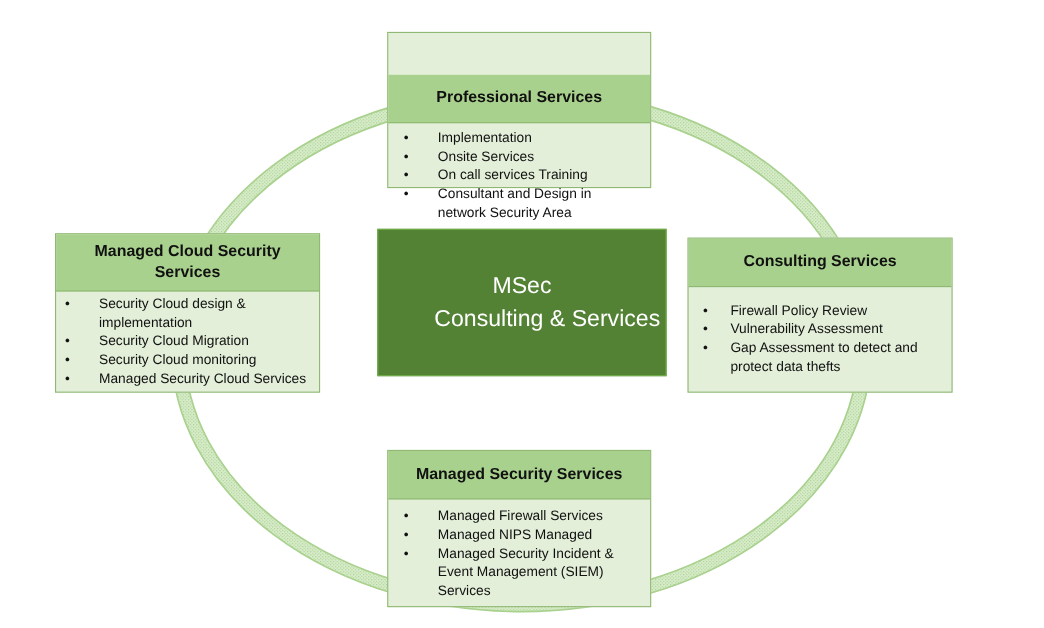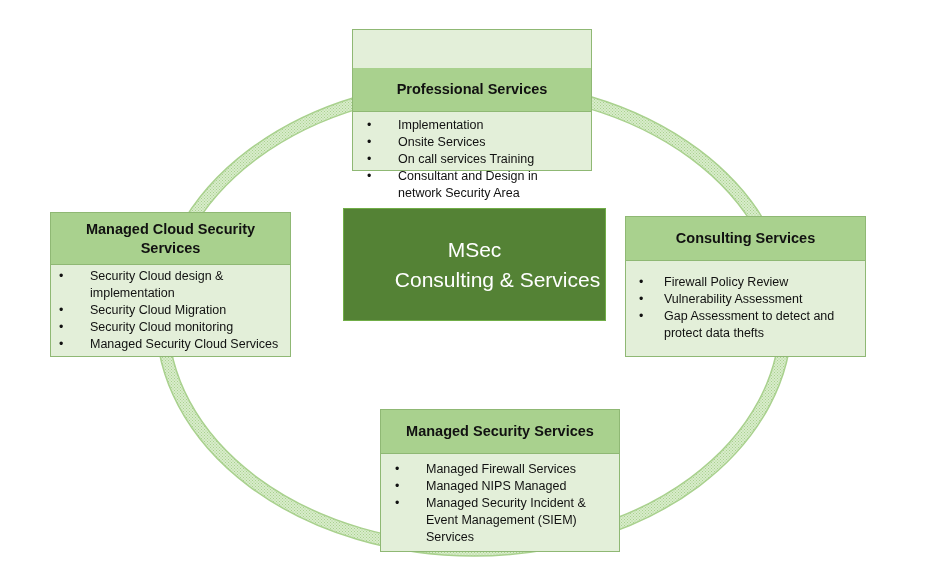--- a/index.html
+++ b/index.html
@@ -6,21 +6,21 @@
   body { width: 949px; height: 571px; position: relative; overflow: hidden;
          font-family: "Liberation Sans", sans-serif; }
   #ring { position: absolute; left: 0; top: 0; }
   .box { position: absolute; border: 1px solid #8fb874; background: #e3efd9; box-sizing: border-box; }
   .box .hdr { background: #a9d18e; border-bottom: 1px solid #8fb874; display: flex;
               align-items: center; justify-content: center; text-align: center;
               font-weight: bold; font-size: 14.5px; color: #111; line-height: 19px; padding: 0 8px; }
   .box ul { list-style: none; margin: 0; padding: 0; }
   .box li { position: relative; padding-left: 45px; font-size: 12.5px; line-height: 17px; color: #111; }
   .box li .b { position: absolute; left: 14px; top: 0; }
-  #center { position: absolute; left: 343px; top: 208px; width: 263px; height: 113px;
+  #center { position: absolute; left: 343px; top: 208px; width: 263px; height: 134px;
             background: #548235; border: 1px solid #70ad47; box-sizing: border-box;
             display: flex; flex-direction: column; align-items: center; justify-content: center;
             color: #fff; text-align: center; }
   #center .l1 { font-size: 21px; line-height: 30px; }
   #center .l2 { font-size: 21px; line-height: 30px; margin-left: 46px; }
 </style>
 </head>
 <body>
 
 <svg id="ring" width="949" height="571">
@@ -63,20 +63,20 @@
 
 <div class="box" style="left:625px; top:216px; width:241px; height:141px;">
   <div class="hdr" style="height:43px;">Consulting Services</div>
   <ul style="padding-top:13px;">
     <li style="padding-left:38px;"><span class="b" style="left:13px;">•</span><span>Firewall Policy Review</span></li>
     <li style="padding-left:38px;"><span class="b" style="left:13px;">•</span><span>Vulnerability Assessment</span></li>
     <li style="padding-left:38px;"><span class="b" style="left:13px;">•</span><span>Gap Assessment to detect and protect data thefts</span></li>
   </ul>
 </div>
 
-<div class="box" style="left:352px; top:409px; width:240px; height:143px;margin-left:28px;">
+<div class="box" style="left:352px; top:409px; width:240px; height:143px;">
   <div class="hdr" style="height:43px;">Managed Security Services</div>
   <ul style="padding-top:7px;">
     <li><span class="b">•</span><span>Managed Firewall Services</span></li>
     <li><span class="b">•</span><span>Managed NIPS Managed</span></li>
     <li style="padding-right:10px;"><span class="b">•</span><span>Managed Security Incident &amp; Event Management (SIEM) Services</span></li>
   </ul>
 </div>
 
 </body></html>

